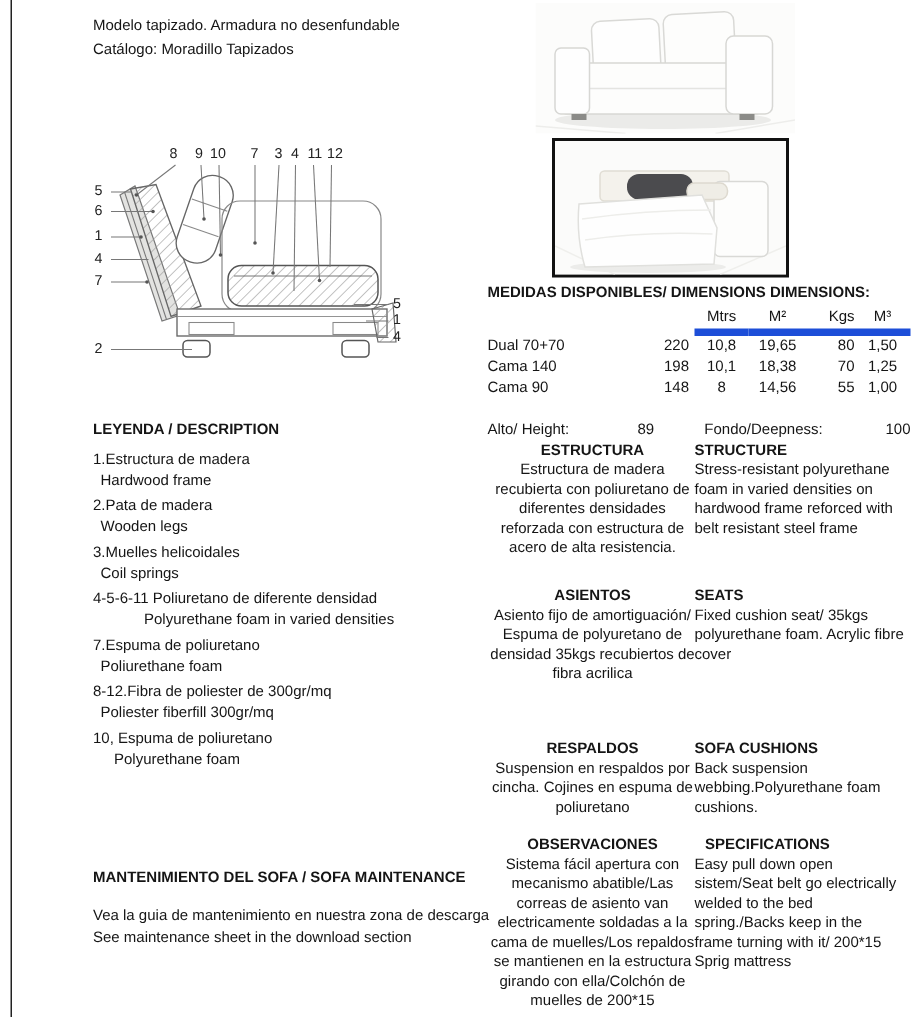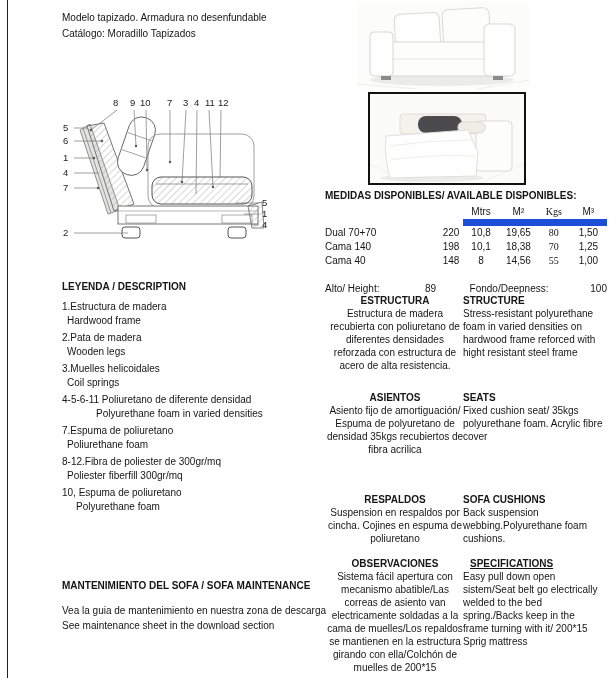--- a/index.html
+++ b/index.html
@@ -21,41 +21,41 @@
   .diagram svg{position:absolute;left:0;top:0;}
   .dg-num{position:absolute;font-size:9.5px;color:#222;line-height:10px;}
   
   .dims{left:325px;top:190px;width:282px;}
   .dims-title{font-weight:bold;margin-bottom:4px;}
   .t-row{display:flex;line-height:14px;}
   .c-name{width:112px;}
   .c-size{width:36px;text-align:right;padding-right:4px;box-sizing:border-box;}
   .c-mtrs{width:38px;text-align:center;}
   .c-m2{width:42px;text-align:center;}
-  .c-kgs{width:34px;text-align:center;font-family:Liberation Serif, serif;}
+  .c-kgs{width:34px;text-align:right;}
   .c-m3{width:40px;text-align:center;}
-  .t-head .c-mtrs,.t-head .c-m2,.t-head .c-kgs,.t-head .c-m3{border-bottom:7px solid #1d4ed8;}
+  .t-head .c-mtrs,.t-head .c-m2,.t-head .c-kgs,.t-head .c-m3{border-bottom:5px solid #1d4ed8;}
   .alto-row{display:flex;margin-top:14px;line-height:14px;}
   .alto-row .lab1{width:112px;}
   .alto-row .val1{width:36px;text-align:left;padding-right:4px;box-sizing:border-box;}
   .alto-row .lab2{width:122px;padding-left:12px;box-sizing:border-box;}
   .alto-row .val2{width:44px;text-align:right;}
   
   .legend{left:62px;top:280px;width:250px;line-height:14.5px;}
   .legend-title{font-weight:bold;margin-bottom:5px;}
   .lg-item{margin-bottom:2px;}
   .lg-en{padding-left:5px;}
   .lg-en.ind-b{padding-left:34px;}
   .lg-en.ind-c{padding-left:14px;}
   
   .sec{width:140px;line-height:13px;}
   .sec-es{left:325px;text-align:center;}
   .sec-en{left:463px;}
   .sec-title{font-weight:bold;}
-  .sec-title.ind{padding-left:7px;text-decoration:underline;}
+  .sec-title.ind{padding-left:7px;}
   
   .maint-title{left:62px;top:580px;font-weight:bold;}
   .maint-body{left:62px;top:604px;line-height:14.5px;}
 </style>
 </head>
 <body>
 
 <div class="page">
   <div class="left-rule"></div>
 
@@ -176,21 +176,21 @@
     <span class="dg-num" style="left:33px;top:63px">1</span>
     <span class="dg-num" style="left:33px;top:78px">4</span>
     <span class="dg-num" style="left:33px;top:93px">7</span>
     <span class="dg-num" style="left:33px;top:138px">2</span>
     <span class="dg-num" style="left:232px;top:108px">5</span>
     <span class="dg-num" style="left:232px;top:119px">1</span>
     <span class="dg-num" style="left:232px;top:130px">4</span>
   </div>
 
   <div class="abs dims">
-    <div class="dims-title">MEDIDAS DISPONIBLES/ AVAILABLE DISPONIBLES:</div>
+    <div class="dims-title">MEDIDAS DISPONIBLES/ DIMENSIONS DIMENSIONS:</div>
     <div class="t-row t-head">
       <div class="c-name"></div>
       <div class="c-size"></div>
       <div class="c-mtrs">Mtrs</div>
       <div class="c-m2">M²</div>
       <div class="c-kgs">Kgs</div>
       <div class="c-m3">M³</div>
     </div>
     <div class="t-row">
       <div class="c-name">Dual 70+70</div>
@@ -202,21 +202,21 @@
     </div>
     <div class="t-row">
       <div class="c-name">Cama 140</div>
       <div class="c-size">198</div>
       <div class="c-mtrs">10,1</div>
       <div class="c-m2">18,38</div>
       <div class="c-kgs">70</div>
       <div class="c-m3">1,25</div>
     </div>
     <div class="t-row">
-      <div class="c-name">Cama 40</div>
+      <div class="c-name">Cama 90</div>
       <div class="c-size">148</div>
       <div class="c-mtrs">8</div>
       <div class="c-m2">14,56</div>
       <div class="c-kgs">55</div>
       <div class="c-m3">1,00</div>
     </div>
     <div class="alto-row">
       <div class="lab1">Alto/ Height:</div>
       <div class="val1">89</div>
       <div class="lab2">Fondo/Deepness:</div>
@@ -255,21 +255,21 @@
       <div class="lg-en ind-c">Polyurethane foam</div>
     </div>
   </div>
 
   <div class="abs sec sec-es" style="top:294px">
     <div class="sec-title">ESTRUCTURA</div>
     <div>Estructura de madera recubierta con poliuretano de diferentes densidades reforzada con estructura de acero de alta resistencia.</div>
   </div>
   <div class="abs sec sec-en" style="top:294px">
     <div class="sec-title">STRUCTURE</div>
-    <div>Stress-resistant polyurethane foam in varied densities on hardwood frame reforced with hight resistant steel frame</div>
+    <div>Stress-resistant polyurethane foam in varied densities on hardwood frame reforced with belt resistant steel frame</div>
   </div>
 
   <div class="abs sec sec-es" style="top:391px">
     <div class="sec-title">ASIENTOS</div>
     <div>Asiento fijo de amortiguación/ Espuma de polyuretano de densidad 35kgs recubiertos de fibra acrilica</div>
   </div>
   <div class="abs sec sec-en" style="top:391px">
     <div class="sec-title">SEATS</div>
     <div>Fixed cushion seat/ 35kgs polyurethane foam. Acrylic fibre cover</div>
   </div>

